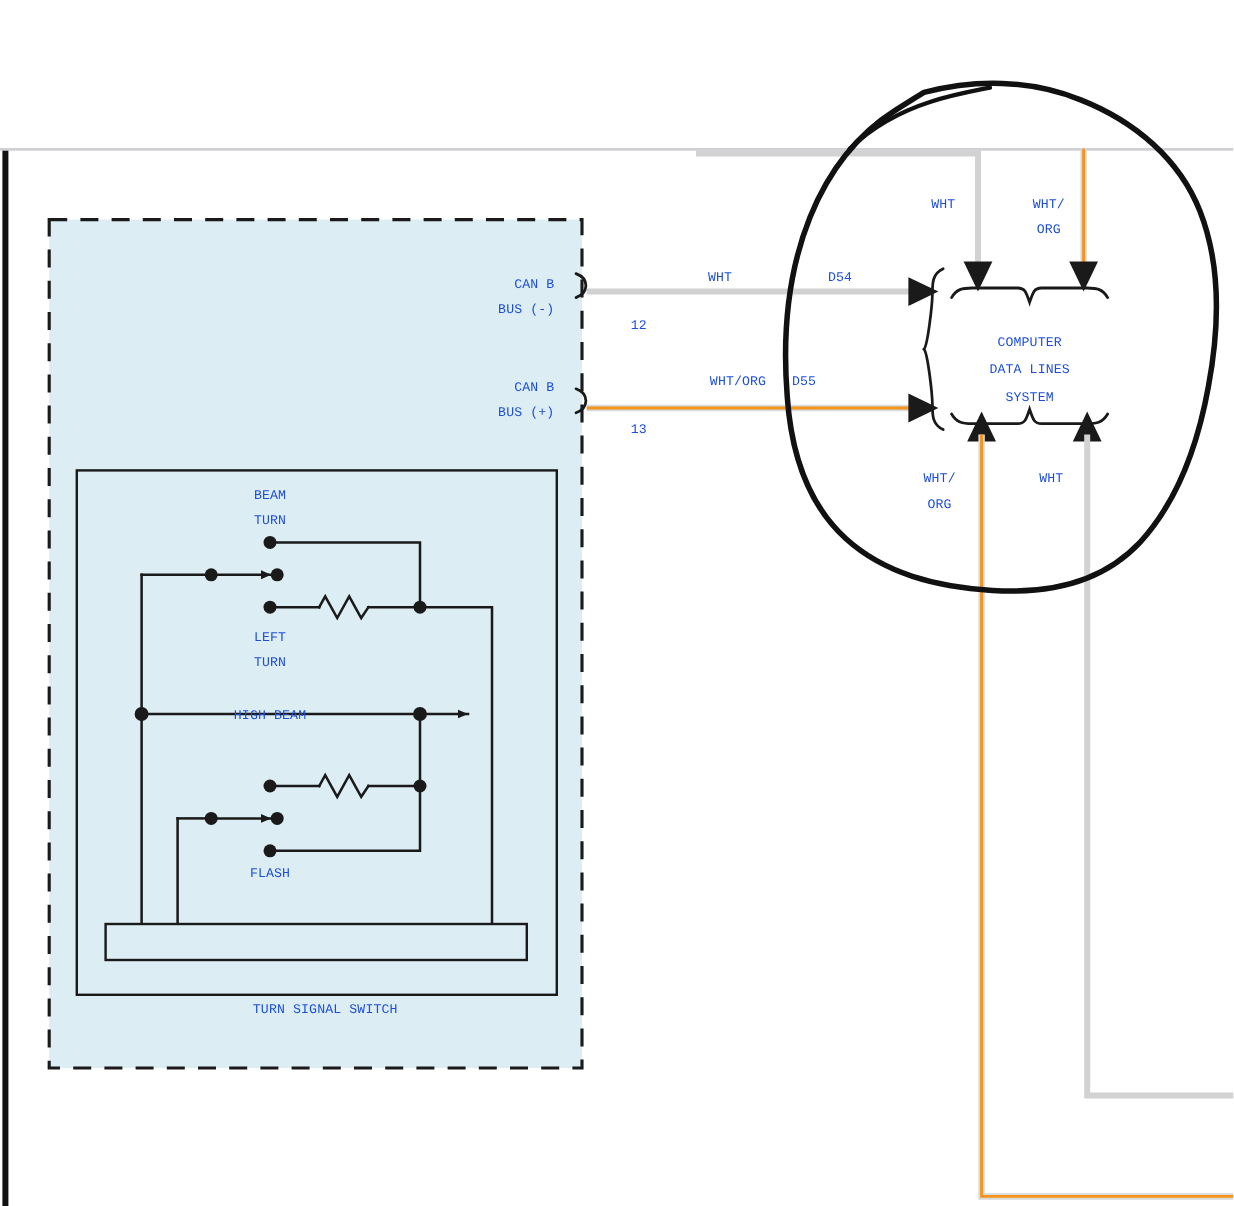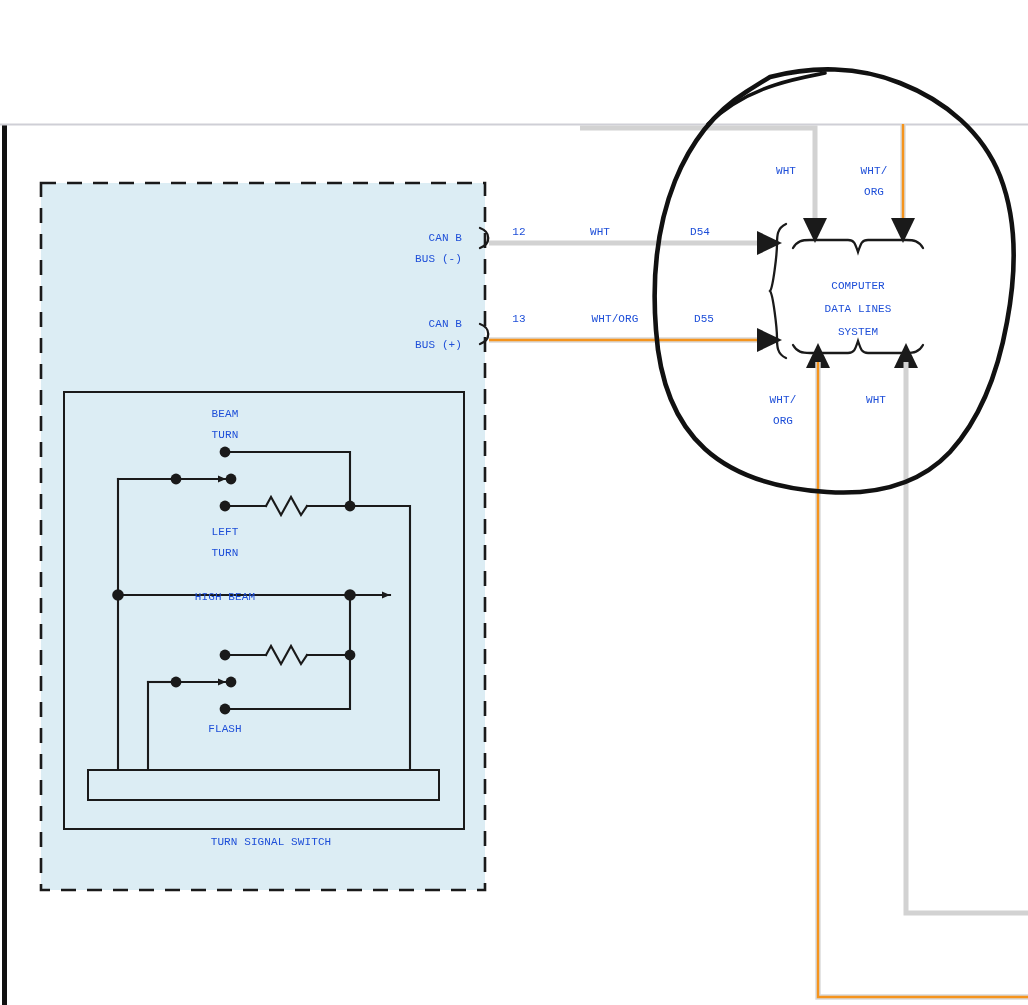--- a/index.html
+++ b/index.html
@@ -28,21 +28,21 @@
     position: absolute;
     font-family: Liberation Mono, monospace;
     font-size: 11px;
     color: #1d4ed8;
     line-height: 21px;
     white-space: pre;
     letter-spacing: 0.1px;
   }
   .lbl.c { text-align: center; }
   .lbl.r { text-align: right; }
-  .lbl.l { text-align: center; }
+  .lbl.l { text-align: right; margin-top: 40px; }
 </style>
 </head>
 <body>
 
 <div id="canvas">
 
   <svg class="layer" viewBox="0 0 1028 1005">
     <defs>
       <marker id="arrowRight" markerWidth="11" markerHeight="11" refX="10" refY="5.5" orient="auto" markerUnits="userSpaceOnUse">
         <path d="M0,0.8 L10.5,5.5 L0,10.2 Z" fill="#1a1a1a"></path>
@@ -199,21 +199,21 @@
   <div class="lbl r" style="left:352px; top:314px; width:110px;">CAN B
 BUS (+)</div>
 
   <div class="lbl l" style="left:499px; top:222px; width:40px;">12</div>
   <div class="lbl l" style="left:499px; top:309px; width:40px;">13</div>
 
   <div class="lbl c" style="left:540px; top:222px; width:120px;">WHT</div>
   <div class="lbl c" style="left:540px; top:309px; width:150px;">WHT/ORG</div>
 
   <div class="lbl c" style="left:655px; top:222px; width:90px;">D54</div>
-  <div class="lbl c" style="left:659px; top:309px; width:90px;">D55</div>
+  <div class="lbl c" style="left:625px; top:309px; width:90px;">D55</div>
 
   <div class="lbl c" style="left:763px; top:275px; width:190px; line-height:23px;">COMPUTER
 DATA LINES
 SYSTEM</div>
 
   <div class="lbl c" style="left:740px; top:161px; width:92px;">WHT</div>
   <div class="lbl c" style="left:833px; top:161px; width:82px;">WHT/
 ORG</div>
 
   <div class="lbl c" style="left:742px; top:390px; width:82px;">WHT/

